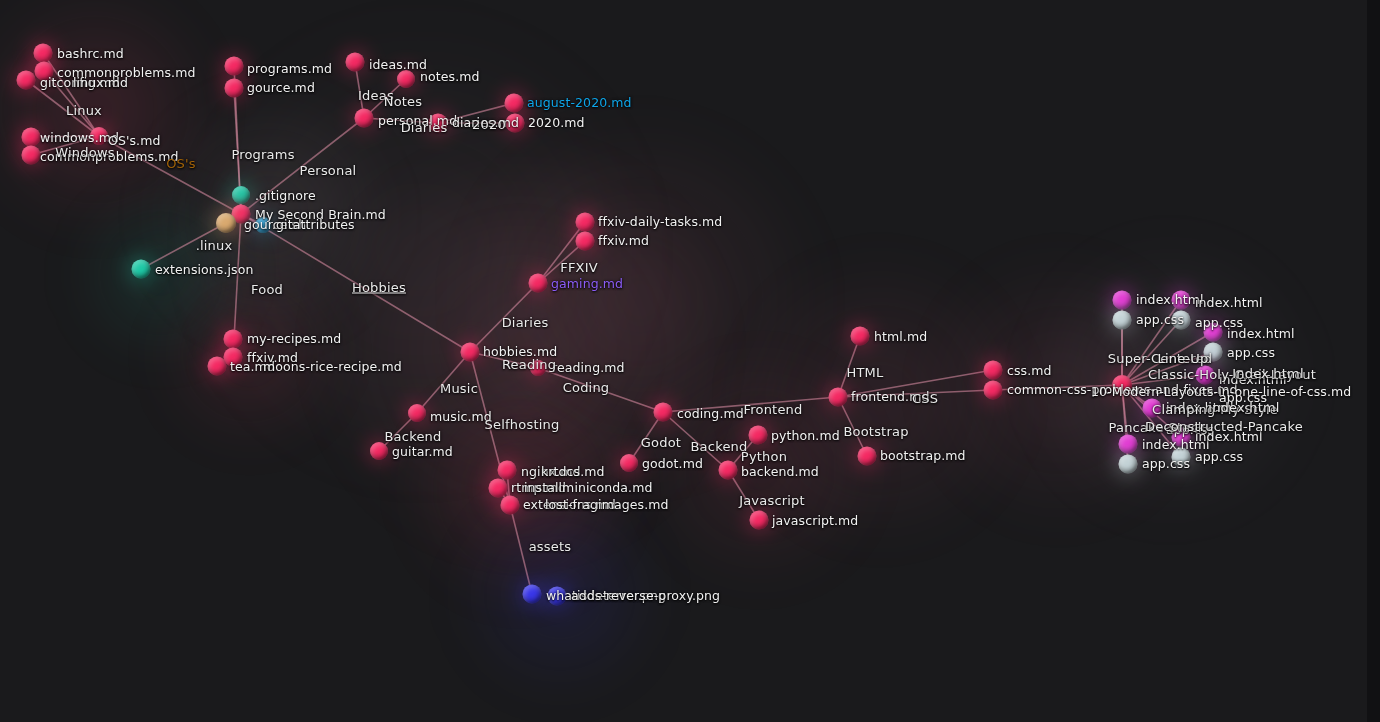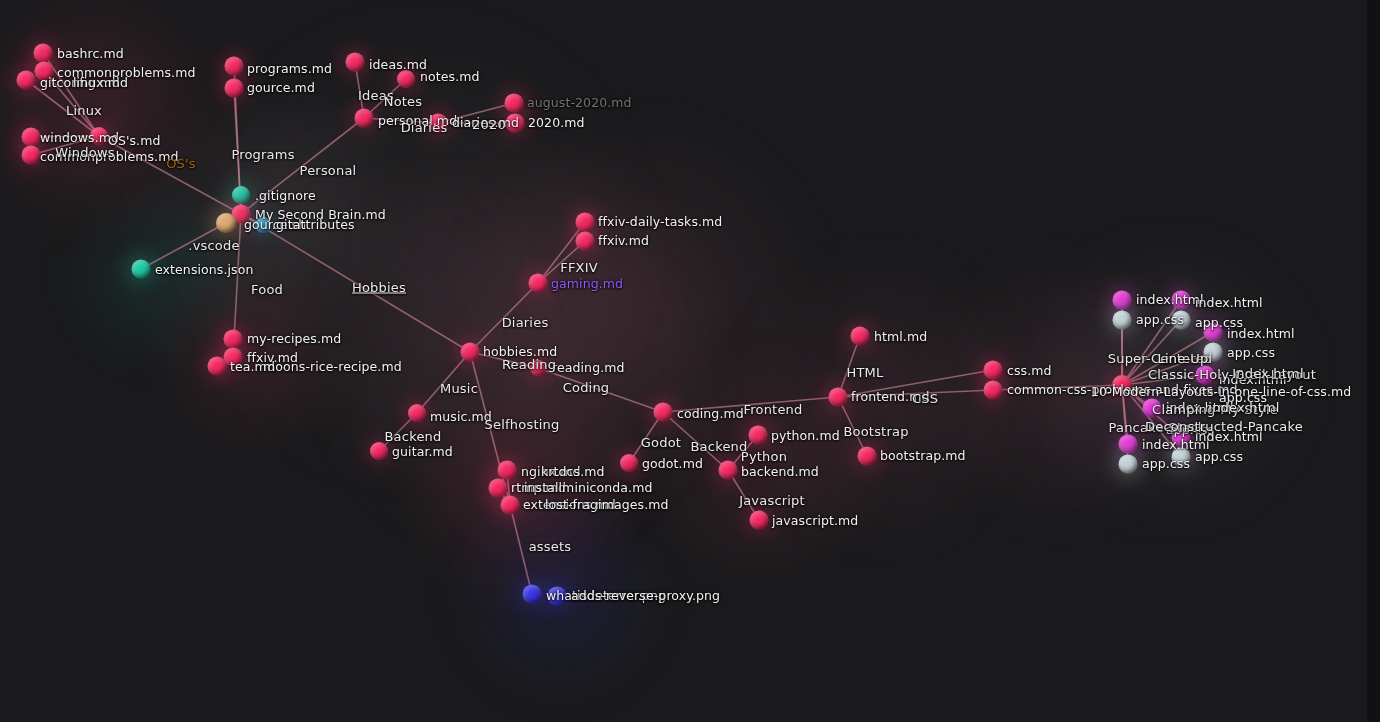--- a/index.html
+++ b/index.html
@@ -279,21 +279,21 @@
       <div class="flabel" style="left: 73px; top: 83px; color: rgb(242, 242, 242);">linux.md</div>
       <div class="flabel" style="left: 40px; top: 138px; color: rgb(242, 242, 242);">windows.md</div>
       <div class="flabel" style="left: 40px; top: 157px; color: rgb(242, 242, 242);">commonproblems.md</div>
       <div class="flabel" style="left: 108px; top: 141px; color: rgb(242, 242, 242);">OS's.md</div>
       <div class="flabel" style="left: 247px; top: 69px; color: rgb(242, 242, 242);">programs.md</div>
       <div class="flabel" style="left: 247px; top: 88px; color: rgb(242, 242, 242);">gource.md</div>
       <div class="flabel" style="left: 369px; top: 65px; color: rgb(242, 242, 242);">ideas.md</div>
       <div class="flabel" style="left: 420px; top: 77px; color: rgb(242, 242, 242);">notes.md</div>
       <div class="flabel" style="left: 378px; top: 121px; color: rgb(242, 242, 242);">personal.md</div>
       <div class="flabel" style="left: 452px; top: 123px; color: rgb(242, 242, 242);">diaries.md</div>
-      <div class="flabel" style="left: 527px; top: 103px; color: #737373;">august-2020.md</div>
+      <div class="flabel" style="left: 527px; top: 103px; color: #0ea5e9;">august-2020.md</div>
       <div class="flabel" style="left: 528px; top: 123px; color: rgb(242, 242, 242);">2020.md</div>
       <div class="flabel" style="left: 255px; top: 196px; color: rgb(242, 242, 242);">.gitignore</div>
       <div class="flabel" style="left: 255px; top: 215px; color: rgb(242, 242, 242);">My Second Brain.md</div>
       <div class="flabel" style="left: 244px; top: 225px; color: rgb(242, 242, 242);">gource.sh</div>
       <div class="flabel" style="left: 272px; top: 225px; color: rgb(242, 242, 242);">.gitattributes</div>
       <div class="flabel" style="left: 155px; top: 270px; color: rgb(242, 242, 242);">extensions.json</div>
       <div class="flabel" style="left: 247px; top: 339px; color: rgb(242, 242, 242);">my-recipes.md</div>
       <div class="flabel" style="left: 247px; top: 358px; color: rgb(242, 242, 242);">ffxiv.md</div>
       <div class="flabel" style="left: 230px; top: 367px; color: rgb(242, 242, 242);">tea.md</div>
       <div class="flabel" style="left: 263px; top: 367px; color: rgb(242, 242, 242);">moons-rice-recipe.md</div>
@@ -339,21 +339,21 @@
       <div class="flabel" style="left: 571px; top: 596px; color: rgb(242, 242, 242);">adds-reverse-proxy.png</div>
       <div class="dlabel" style="left: 84px; top: 110px; color: rgb(234, 234, 234);">Linux</div>
       <div class="dlabel" style="left: 85px; top: 152px; color: rgb(234, 234, 234);">Windows</div>
       <div class="dlabel" style="left: 181px; top: 163px; color: #a16207;">OS's</div>
       <div class="dlabel" style="left: 263px; top: 154px; color: rgb(234, 234, 234);">Programs</div>
       <div class="dlabel" style="left: 376px; top: 95px; color: rgb(234, 234, 234);">Ideas</div>
       <div class="dlabel" style="left: 403px; top: 101px; color: rgb(234, 234, 234);">Notes</div>
       <div class="dlabel" style="left: 328px; top: 170px; color: rgb(234, 234, 234);">Personal</div>
       <div class="dlabel" style="left: 424px; top: 127px; color: rgb(234, 234, 234);">Diaries</div>
       <div class="dlabel" style="left: 489px; top: 124px; color: rgb(234, 234, 234);">2020</div>
-      <div class="dlabel" style="left: 214px; top: 245px; color: rgb(234, 234, 234);">.vscode</div>
+      <div class="dlabel" style="left: 214px; top: 245px; color: rgb(234, 234, 234);">.linux</div>
       <div class="dlabel" style="left: 267px; top: 289px; color: rgb(234, 234, 234);">Food</div>
       <div class="dlabel" style="left: 379px; top: 287px; color: rgb(234, 234, 234); text-decoration: underline;">Hobbies</div>
       <div class="dlabel" style="left: 525px; top: 322px; color: rgb(234, 234, 234);">Diaries</div>
       <div class="dlabel" style="left: 579px; top: 267px; color: rgb(234, 234, 234);">FFXIV</div>
       <div class="dlabel" style="left: 529px; top: 364px; color: rgb(234, 234, 234);">Reading</div>
       <div class="dlabel" style="left: 459px; top: 388px; color: rgb(234, 234, 234);">Music</div>
       <div class="dlabel" style="left: 413px; top: 436px; color: rgb(234, 234, 234);">Backend</div>
       <div class="dlabel" style="left: 522px; top: 424px; color: rgb(234, 234, 234);">Selfhosting</div>
       <div class="dlabel" style="left: 550px; top: 546px; color: rgb(234, 234, 234);">assets</div>
       <div class="dlabel" style="left: 586px; top: 387px; color: rgb(234, 234, 234);">Coding</div>

